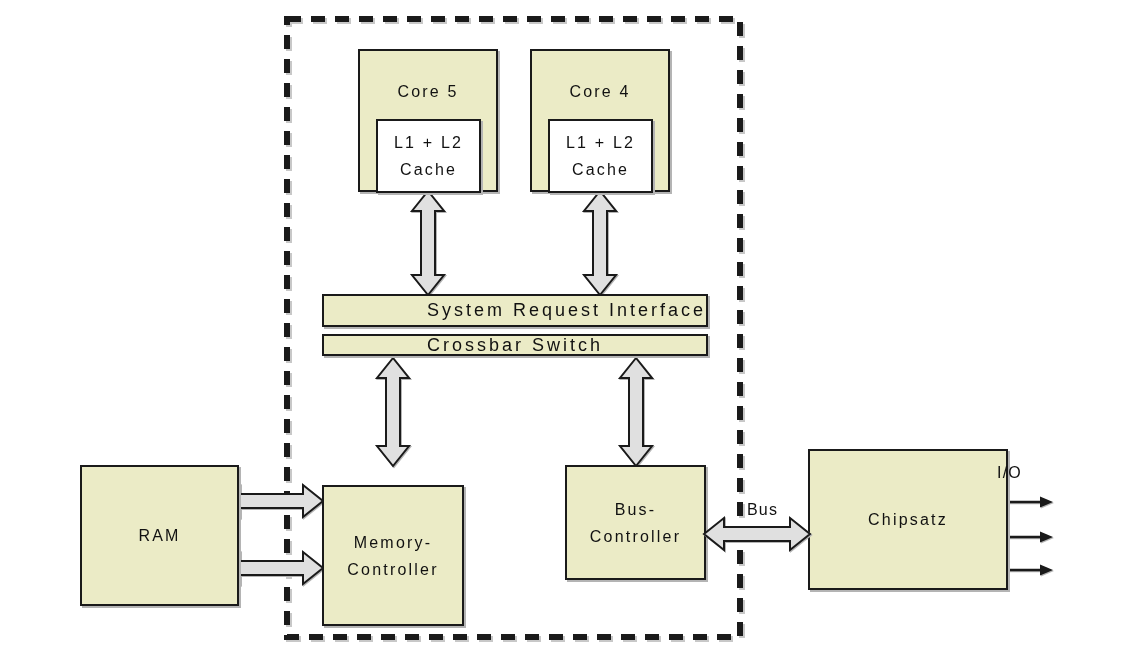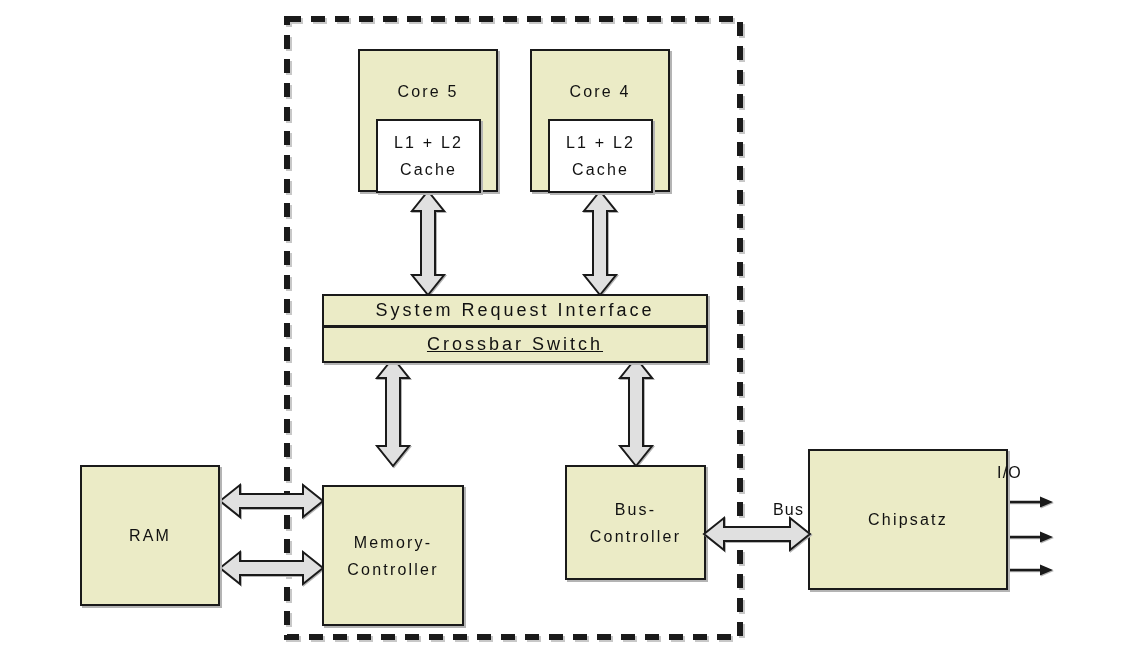--- a/index.html
+++ b/index.html
@@ -110,38 +110,38 @@
 
   <div class="node white two-line z4" style="left:376px; top:119px; width:105px; height:74px;">
     <span>L1 + L2</span>
     <span>Cache</span>
   </div>
   <div class="node white two-line z4" style="left:548px; top:119px; width:105px; height:74px;">
     <span>L1 + L2</span>
     <span>Cache</span>
   </div>
 
-  <div class="node bar z3" style="left:322px; top:294px; width:386px; height:33px;">
+  <div class="node bar z3" style="left:322px; top:294px; width:386px; height:33px;justify-content:flex-end;">
     <span>System Request Interface</span>
   </div>
-  <div class="node bar z3" style="left:322px; top:326px; width:386px; height:37px;text-decoration:underline;">
+  <div class="node bar z3" style="left:322px; top:334px; width:386px; height:22px;">
     <span>Crossbar Switch</span>
   </div>
 
-  <div class="node z3" style="left:80px; top:465px; width:140px; height:141px;">
+  <div class="node z3" style="left:80px; top:465px; width:159px; height:141px;">
     <span>RAM</span>
   </div>
   <div class="node two-line z3" style="left:322px; top:485px; width:142px; height:141px;">
     <span>Memory-</span>
     <span>Controller</span>
   </div>
   <div class="node two-line z3" style="left:565px; top:465px; width:141px; height:115px;justify-content:center;">
     <span>Bus-</span>
     <span>Controller</span>
   </div>
   <div class="node z3" style="left:808px; top:449px; width:200px; height:141px;">
     <span>Chipsatz</span>
   </div>
 
-  <div class="float-label" style="left:747px; top:501px;margin-left:26px;">Bus</div>
+  <div class="float-label" style="left:747px; top:501px;">Bus</div>
   <div class="float-label" style="left:997px; top:464px;">I/O</div>
 
 </div>
 
 </body></html>

